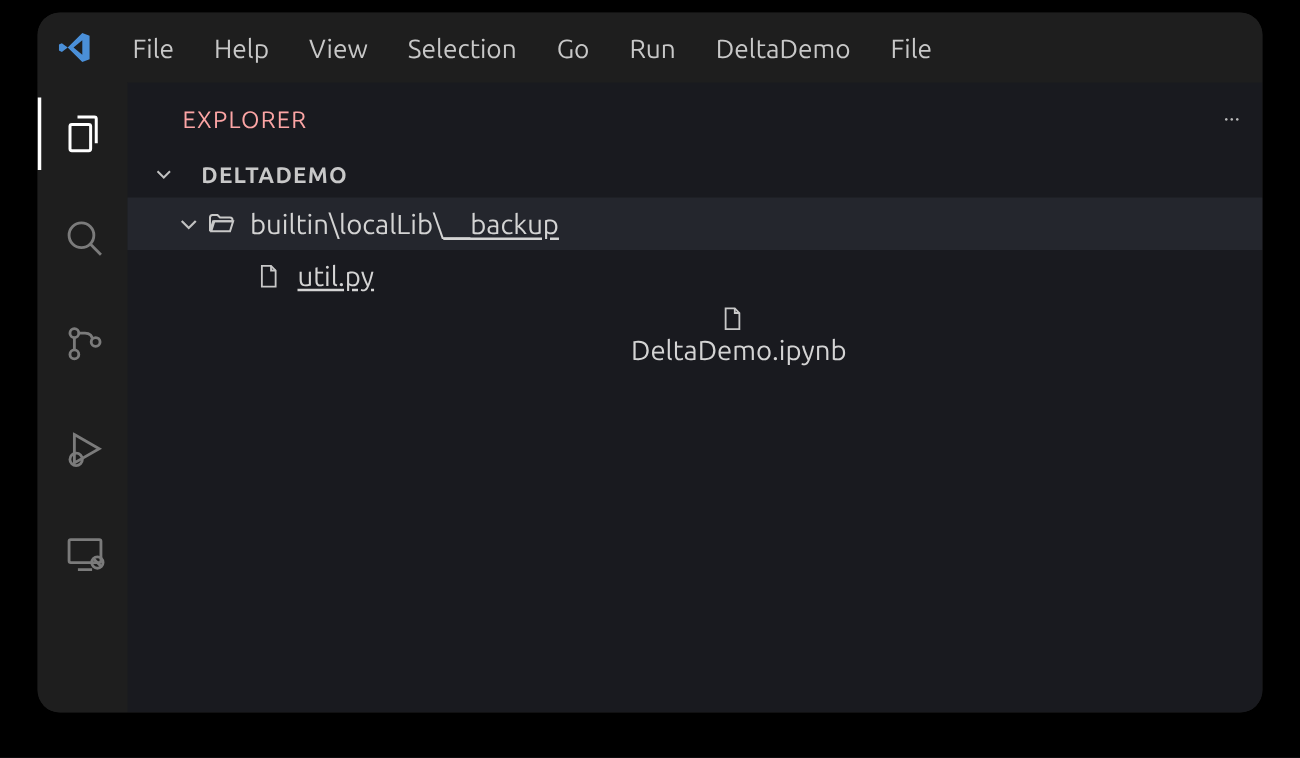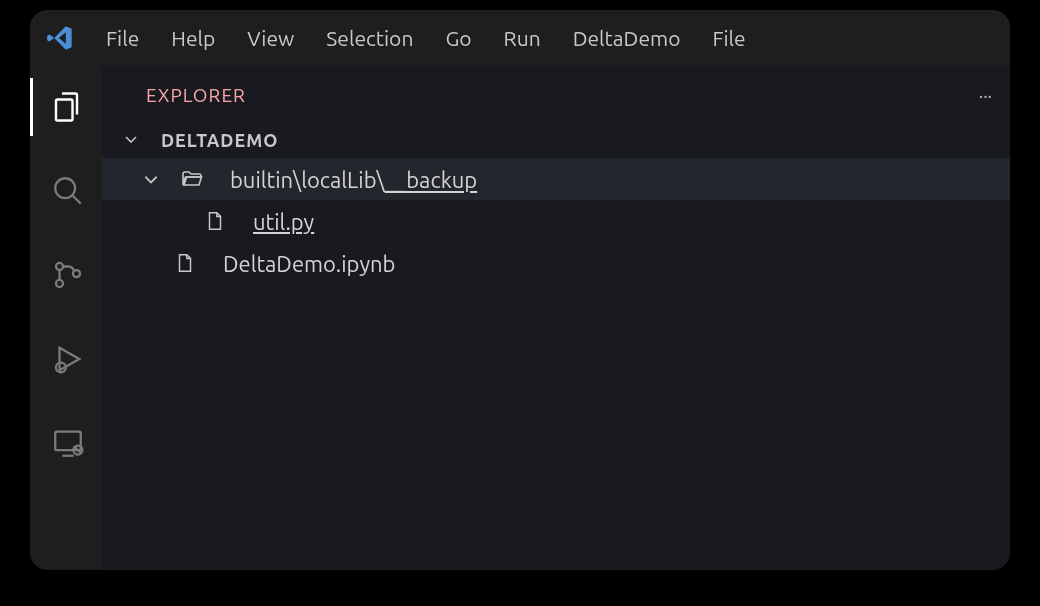--- a/index.html
+++ b/index.html
@@ -134,27 +134,26 @@
       padding-top: 2px;
     }
     .tree-row {
       display: flex;
       align-items: center;
       height: 42px;
       color: #d4d4d4;
       font-size: 22px;
       cursor: pointer;
       padding-left: 40px;
-      gap: 15px;
     }
     .tree-row.selected {
       background: #24262d;
     }
     .tree-row.indent-1 { padding-left: 100px; text-decoration: underline; }
-    .tree-row.indent-0b { padding-left: 70px; }
+    .tree-row.indent-0b { padding-left: 70px; flex-direction: column; }
     .tree-icon {
       width: 26px;
       height: 26px;
       margin-right: 10px;
       color: #c8c8c8;
       display: flex;
       align-items: center;
       justify-content: center;
       flex-shrink:0;
     }

